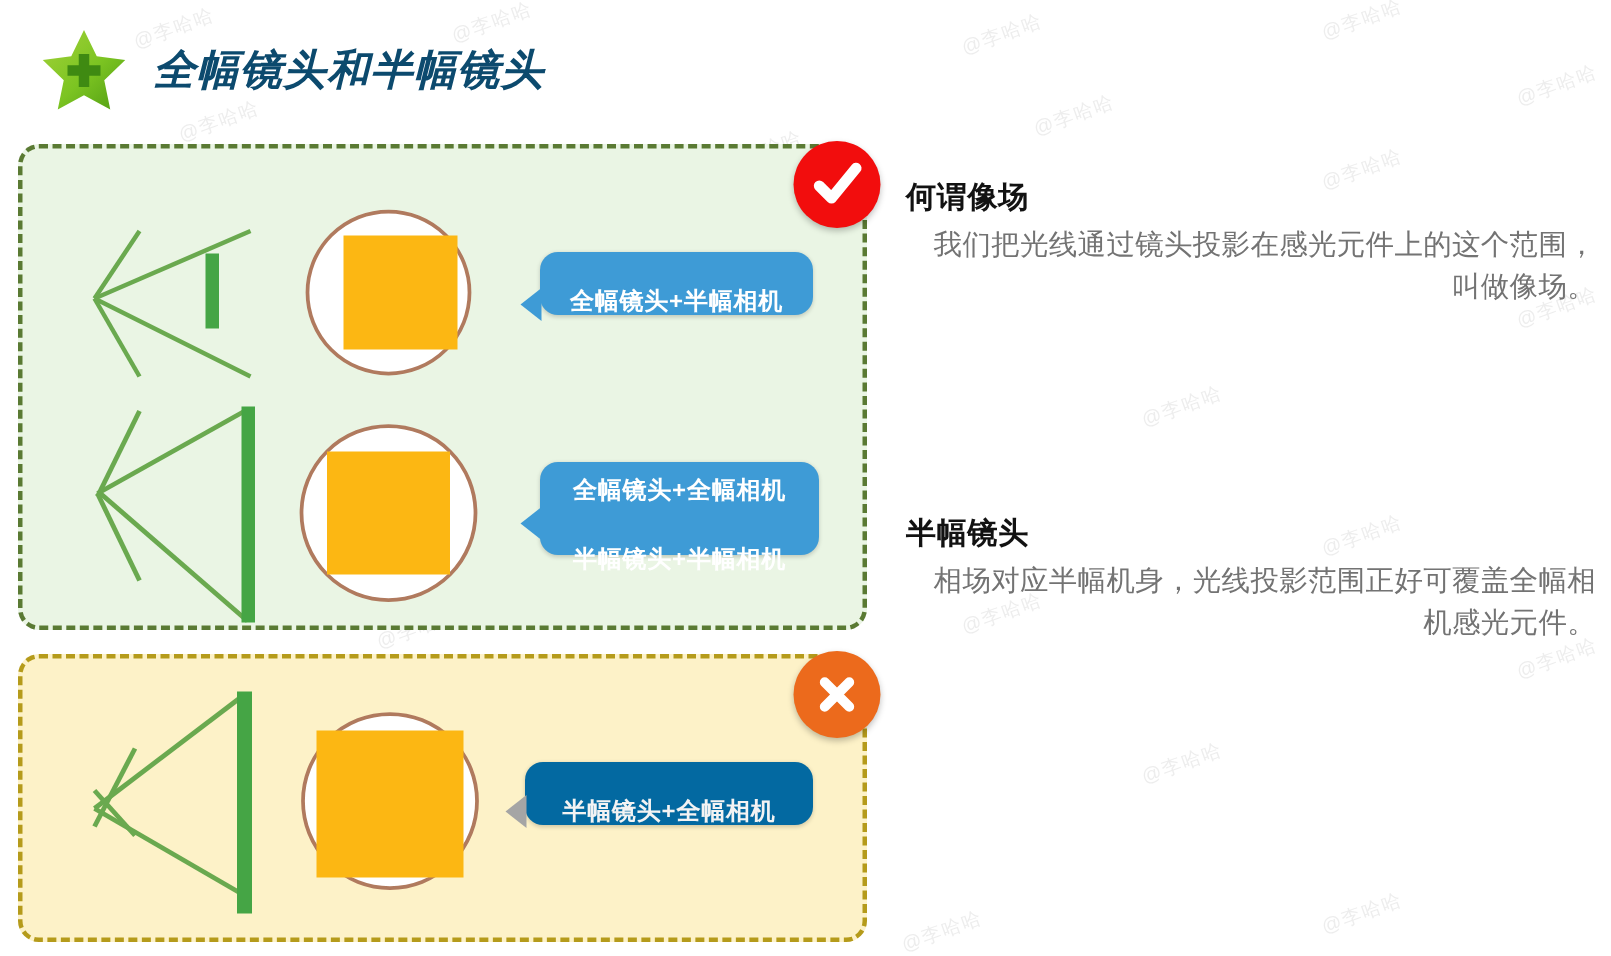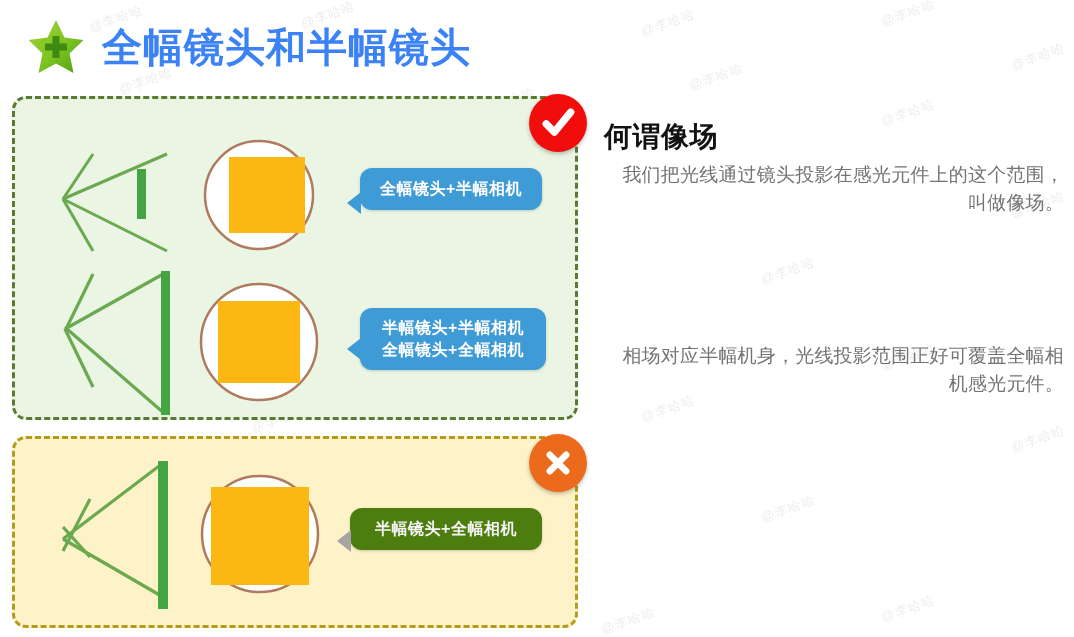--- a/index.html
+++ b/index.html
@@ -38,26 +38,27 @@
     left: 26px;
     top: 14px;
     height: 66px;
     display: flex;
     align-items: center;
     gap: 16px;
     z-index: 10;
   }
   #star-icon { width: 60px; height: 58px; flex: none; }
   #page-title {
-    font-size: 40px;
+    font-size: 28px;
     font-weight: bold;
     letter-spacing: 1px;
-    color: #3b82f6;
+    color: #0c4a6e;
     white-space: nowrap;
     line-height: 1;
+    font-style: italic;
   }
 
   
   .panel {
     position: absolute;
     border-radius: 14px;
     z-index: 8;
   }
   #panel-good {
     left: 12px;
@@ -129,47 +130,47 @@
     content: "";
     position: absolute;
     left: -13px;
     width: 0;
     height: 0;
     border-top: 11px solid transparent;
     border-bottom: 11px solid transparent;
   }
   .bubble-blue { background: #3e9bd6; }
   .bubble-blue::before { border-right: 14px solid #3e9bd6; }
-  .bubble-gray { background: #4d7c0f; color: #f3f3f3; }
+  .bubble-gray { background: #0369a1; color: #f3f3f3; }
   .bubble-gray::before { border-right: 14px solid #a5a5a5; }
 
   #bubble-1 { left: 360px; top: 168px; width: 182px; height: 42px; }
   #bubble-1::before { top: 24px; }
   #bubble-2 { left: 360px; top: 308px; width: 186px; height: 62px; line-height: 1.35; }
   #bubble-2::before { top: 30px; }
   #bubble-3 { left: 350px; top: 508px; width: 192px; height: 42px; }
   #bubble-3::before { top: 22px; }
 
-  .bubble-line { display: block; }
+  .bubble-line { display: block; margin-top: 24px; }
 
   
   #text-column {
     position: absolute;
     left: 604px;
     top: 110px;
     width: 460px;
     z-index: 10;
   }
   .section { position: absolute; left: 0; width: 460px; }
   #section-0 { top: 8px; }
   #section-1 { top: 232px; }
   #section-2 { top: 362px; }
 
   .sec-heading {
-    font-size: 28px;
+    font-size: 20px;
     font-weight: bold;
     color: #121212;
     margin: 0 0 5px 0;
     letter-spacing: 0.5px;
   }
   .sec-body {
     font-size: 19px;
     line-height: 1.45;
     color: #737373;
     margin: 0;
@@ -281,31 +282,32 @@
   <svg viewBox="0 0 44 44" width="36" height="36">
     <path d="M12 12 L32 32 M32 12 L12 32" fill="none" stroke="#ffffff" stroke-width="8" stroke-linecap="round"></path>
   </svg>
 </div>
 
 <div class="bubble bubble-blue" id="bubble-1">
   <span class="bubble-line">全幅镜头+半幅相机</span>
 </div>
 
 <div class="bubble bubble-blue" id="bubble-2">
+  <span class="bubble-line">全幅镜头+全幅相机</span>
   <span class="bubble-line">半幅镜头+半幅相机</span>
-  <span class="bubble-line">全幅镜头+全幅相机</span>
 </div>
 
 <div class="bubble bubble-gray" id="bubble-3">
   <span class="bubble-line">半幅镜头+全幅相机</span>
 </div>
 
 <div id="text-column">
   <div class="section" id="section-0">
     <p class="sec-heading">何谓像场</p>
     <p class="sec-body">我们把光线通过镜头投影在感光元件上的这个范围，叫做像场。</p>
   </div>
   <div class="section" id="section-1">
+    <p class="sec-heading">半幅镜头</p>
     <p class="sec-body">相场对应半幅机身，光线投影范围正好可覆盖全幅相机感光元件。</p>
   </div>
   <div class="section" id="section-2">
   </div>
 </div>
 
 </body></html>

